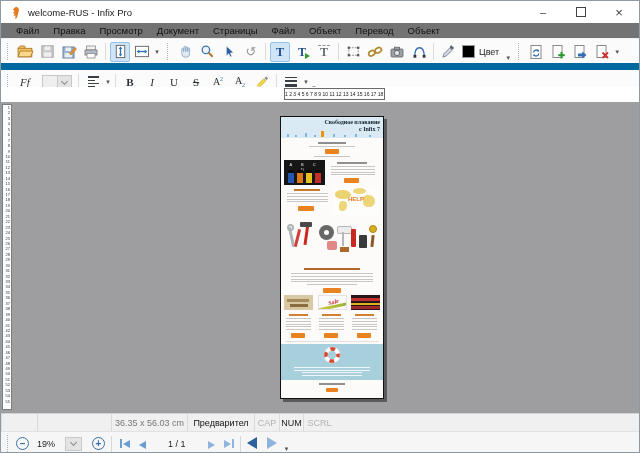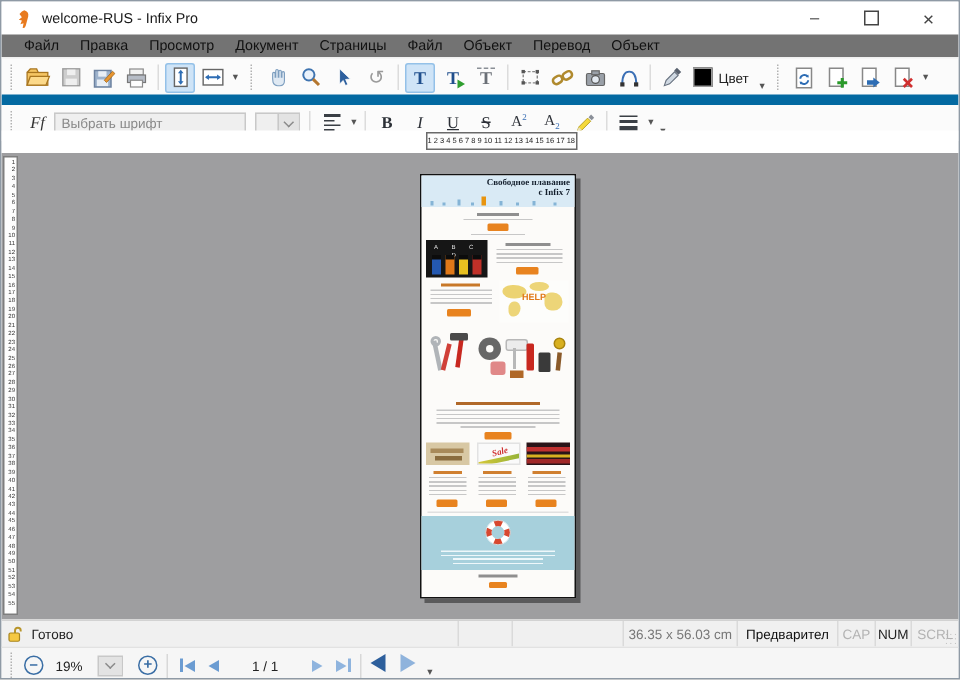--- a/index.html
+++ b/index.html
@@ -281,23 +281,20 @@
         <line x1="14" y1="8.5" x2="8.5" y2="14" stroke="#d03030" stroke-width="1.8"></line>
       </svg>
     </div>
     <span class="caret">▾</span>
   </div>
 
   <div class="tb tb2">
     <span class="grip"></span>
     <div class="tbtn">
       <span class="ff-glyph">Ff</span>
-    </div>
-    <div class="combo" style="width:128px;">
-      <span class="ph">Выбрать шрифт</span>
     </div>
     <div class="combo" style="width:30px;margin-left:6px;">
       <span class="chev">
           <span class="chevron"></span>
         </span>
     </div>
 
     <span class="tsep" style="margin-left:6px;"></span>
 
     <div class="tbtn">
@@ -515,27 +512,20 @@
         <div class="greek white" style="left:13px;top:23px;width:76px;height:4px;"></div>
         <div class="greek white" style="left:21px;top:28px;width:60px;height:4px;"></div>
       </div>
 
       <div class="hbar" style="left:38px;top:266px;width:26px;height:1.8px;"></div>
       <div class="obtn" style="left:45px;top:270.5px;width:12px;height:4.5px;"></div>
     </div>
   </div>
 
   <div class="statusbar">
-    <div class="sb-cell sb-status">
-      <svg width="11" height="12" viewBox="0 0 11 12">
-        <path d="M5 5V3.3q0-1.8 1.9-1.8t1.9 1.8V4" fill="none" stroke="#b8952a" stroke-width="1.3"></path>
-        <rect x="1" y="5" width="7" height="5.5" rx="1" fill="#f5c842" stroke="#a8851f" stroke-width=".8"></rect>
-      </svg>
-      <span>Готово</span>
-    </div>
     <div class="sb-cell" style="width:36px;"></div>
     <div class="sb-cell" style="width:74px;"></div>
     <div class="sb-cell sb-dim" style="width:76px;">36.35 x 56.03 cm</div>
     <div class="sb-cell sb-mode" style="width:67px;">Предварител</div>
     <div class="sb-cell sb-key" style="width:25px;">CAP</div>
     <div class="sb-cell sb-key on" style="width:24px;">NUM</div>
     <div class="sb-cell sb-key" style="flex:0 0 auto;width:32px;">SCRL</div>
     <div class="grip-dots"></div>
   </div>
 

